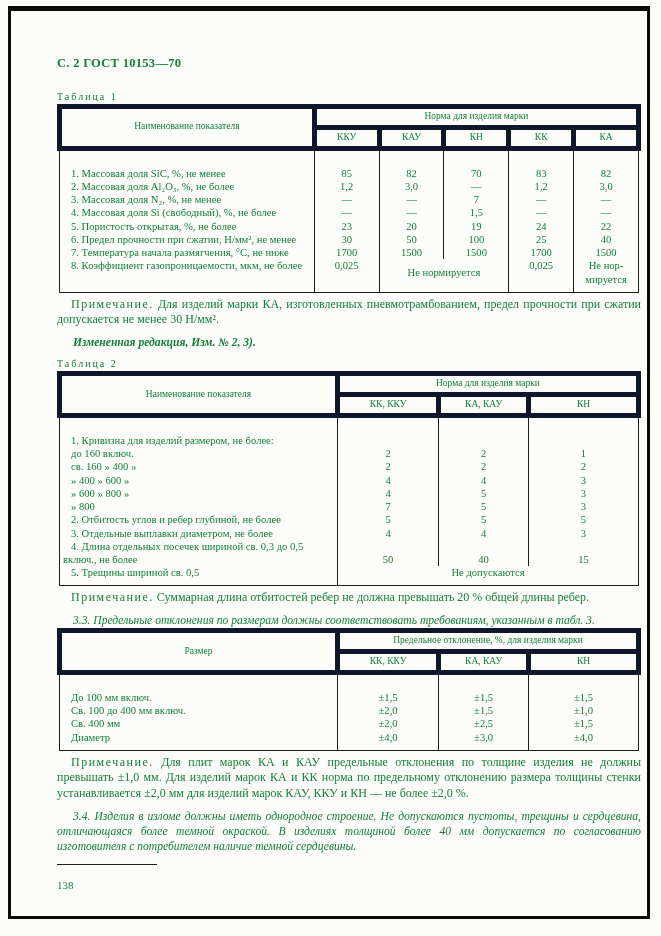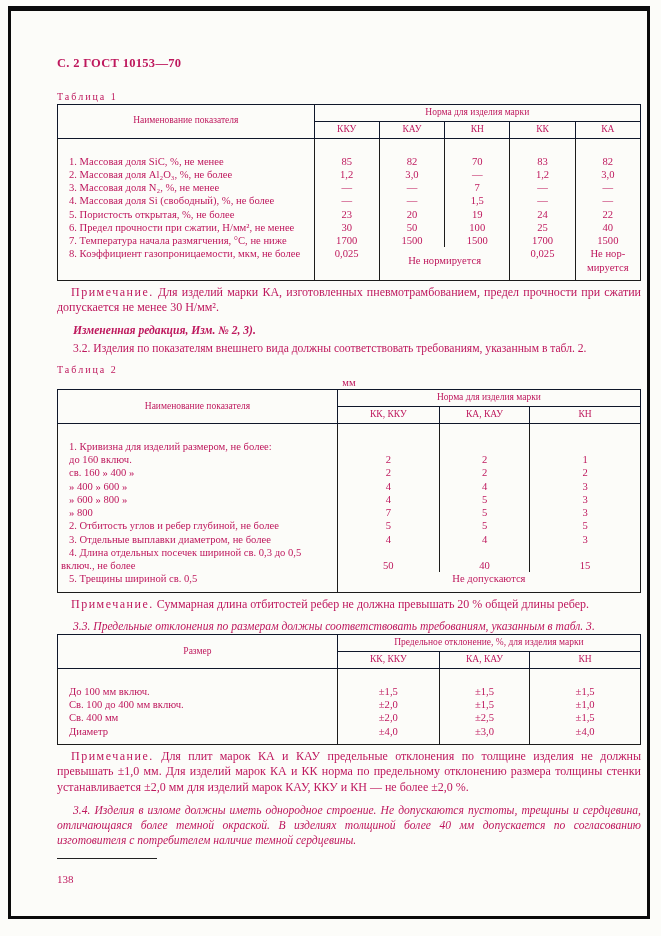--- a/index.html
+++ b/index.html
@@ -1,28 +1,28 @@
 <!DOCTYPE html>
 <html><head>
 <meta charset="utf-8">
 <style>
   html, body { margin: 0; padding: 0; }
   body { font-family: "Liberation Serif", "DejaVu Serif", serif; background: #ffffff; }
-  .page { position: relative; width: 661px; height: 936px; background: #fcfcf9; overflow: hidden; color: #be185d; }
+  .page { position: relative; width: 661px; height: 936px; background: #fcfcf9; overflow: hidden; color: #15803d; }
   .frame { position: absolute; top: 6px; left: 8px; width: 642px; height: 913px;
            border: 3px solid #0b0b0b; border-top-width: 5px; box-sizing: border-box; pointer-events: none; }
   .content { position: absolute; top: 56px; left: 57px; width: 584px; }
 
   .doc-header { font-size: 12.5px; font-weight: bold; letter-spacing: .3px; margin: 0 0 20px 0; }
 
   .tcap { font-size: 10px; text-align: left; letter-spacing: 2px; margin: 0 2px 2px 0; }
   .unit { font-size: 10.5px; text-align: center; margin: 0 0 1px 0; }
 
   table { width: 100%; border-collapse: collapse; table-layout: fixed; border: 1px solid #1c1c1c; }
-  th { border: 1px solid #0f172a; font-weight: normal; font-size: 9.5px; line-height: 1.25;
+  th { border: 5px solid #0f172a; font-weight: normal; font-size: 9.5px; line-height: 1.25;
        padding: 2px 2px; text-align: center; vertical-align: middle; }
   td { font-size: 10.6px; line-height: 1.25; padding: 0 3px; vertical-align: top; }
   td.lbl { text-indent: 8px; }
   td.val { border-left: 1px solid #1c1c1c; text-align: center; }
   tr.first td { padding-top: 16px; }
   tr.tall td { padding-bottom: 6px; }
   tr.vbot td.val { vertical-align: bottom; }
   td.vmid { vertical-align: middle; }
   .ind-a { text-indent: 56px; }
   .ind-b { text-indent: 16px; }
@@ -135,24 +135,22 @@
           <td class="val vmid" colspan="2">Не нормируется</td>
           <td class="val">0,025</td>
           <td class="val vmid">Не нор-мируется</td>
         </tr>
       </tbody>
     </table>
 
     <p class="note"><span class="sp">Примечание.</span><span> Для изделий марки КА, изготовленных пневмотрамбованием, предел прочности при сжатии допускается не менее 30 Н/мм².</span></p>
 
     <p class="para bold m-top">Измененная редакция, Изм. № 2, 3).</p>
-    <p class="para">3.2. Изделия по показателям внешнего вида должны соответствовать требованиям, указанным в табл. 2.</p>
 
     <div class="tcap cap-gap">Таблица 2</div>
-    <div class="unit">мм</div>
     <table>
       <colgroup>
         <col style="width:48%">
           <col style="width:17.5%">
           <col style="width:15.5%">
           <col style="width:19%">
       </colgroup>
       <thead>
         <tr>
           <th rowspan="2">Наименование показателя</th>

